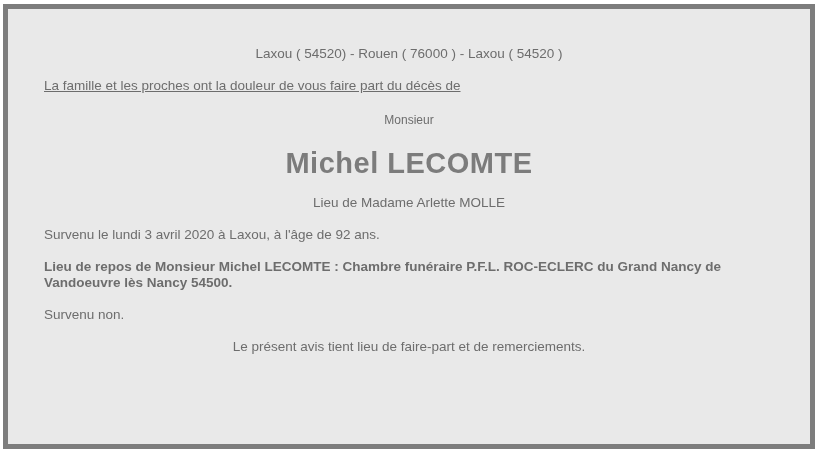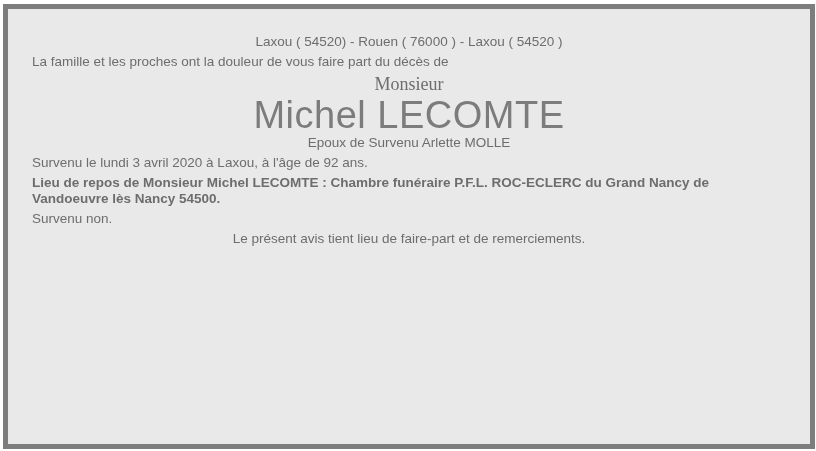--- a/index.html
+++ b/index.html
@@ -25,40 +25,39 @@
     border: 5px solid var(--border);
     background: var(--panel-background);
     box-sizing: border-box;
     padding: 21px 20px 0 20px;
     color: var(--body-text);
     font-size: 13.5px;
     line-height: 16px;
     overflow: hidden;
   }
   .notice p, .notice h1 {
-    margin: 4px;
+    margin: 16px;
     padding: 0;
   }
   .center { text-align: center; }
   .left   { text-align: left; }
 
   .cities    { margin-top: 0; }
-  .intro     { margin-top: 17px; }
+  .intro     { margin-top: 17px; text-decoration: underline; }
   .civility  {
     margin-top: 20px;
-    font-size: 18px;
+    font-size: 12px;
     line-height: 21px;
     font-weight: normal;
-    font-family: Liberation Serif, serif;
   }
   .name {
     margin-top: 29px;
-    font-size: 38px;
+    font-size: 29px;
     line-height: 32px;
-    font-weight: normal;
+    font-weight: bold;
     color: var(--name-text);
     letter-spacing: 0.5px;
   }
   .spouse    { margin-top: 20px; }
   .death     { margin-top: 18px; }
   .repose    { margin-top: 13px; max-width: 735px; font-weight: bold; }
   .visits    { margin-top: 18px; }
   .closing   { margin-top: 14px; }
   .signature { margin-top: 14px; }
   .company   { margin-top: 16px; }
@@ -68,21 +67,21 @@
 
 <div class="notice">
   <p class="cities center">Laxou ( 54520) - Rouen ( 76000 ) - Laxou ( 54520 )</p>
 
   <p class="intro left">La famille et les proches ont la douleur de vous faire part du décès de</p>
 
   <p class="civility center">Monsieur</p>
 
   <h1 class="name center">Michel LECOMTE</h1>
 
-  <p class="spouse center">Epoux de Survenu Arlette MOLLE</p>
+  <p class="spouse center">Lieu de Madame Arlette MOLLE</p>
 
   <p class="death left">Survenu le lundi 3 avril 2020 à Laxou, à l'âge de 92 ans.</p>
 
   <p class="repose left">Lieu de repos de Monsieur Michel LECOMTE : Chambre funéraire P.F.L. ROC-ECLERC du Grand Nancy de Vandoeuvre lès Nancy 54500.</p>
 
   <p class="visits left">Survenu non.</p>
 
   <p class="closing center">Le présent avis tient lieu de faire-part et de remerciements.</p>
 
 

